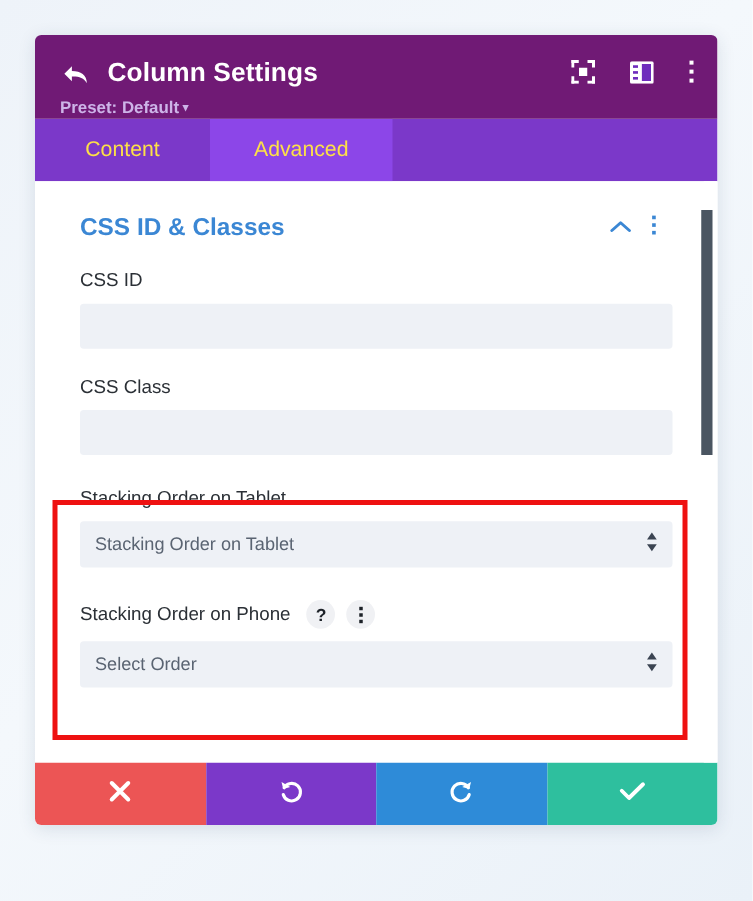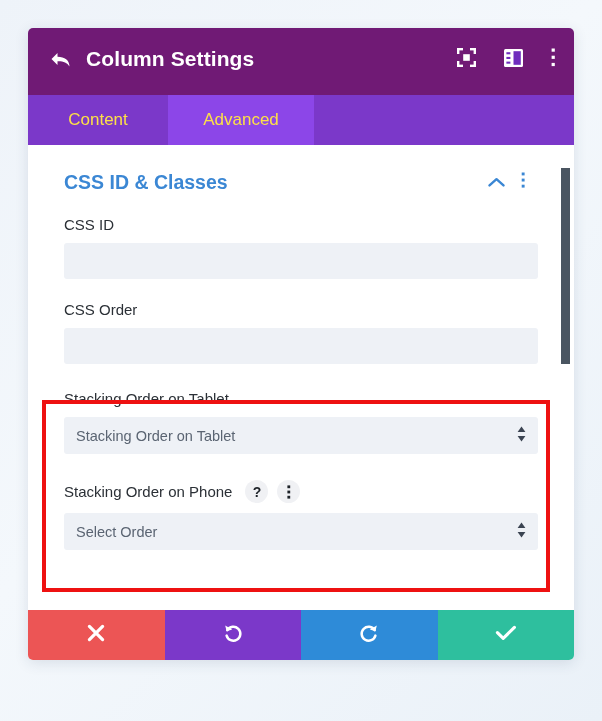--- a/index.html
+++ b/index.html
@@ -284,20 +284,23 @@
         <svg width="5" height="19" viewBox="0 0 5 19">
           <g fill="#ffffff">
             <rect x="0.6" y="0.5" width="3.2" height="3.2"></rect>
             <rect x="0.6" y="7.7" width="3.2" height="3.2"></rect>
             <rect x="0.6" y="14.9" width="3.2" height="3.2"></rect>
           </g>
         </svg>
       </span>
     </div>
 
+    <div class="preset">
+      <span>Preset: Default</span><span class="caret">▾</span>
+    </div>
   </div>
 
   <div class="tabs">
     <div class="tab tab-content">
       <span>Content</span>
     </div>
     <div class="tab tab-advanced">
       <span>Advanced</span>
     </div>
   </div>
@@ -330,21 +333,21 @@
 
     <div class="field">
       <div class="field-label">
         <span>CSS ID</span>
       </div>
       <input class="input-box" type="text" value="" style="">
     </div>
 
     <div class="field">
       <div class="field-label">
-        <span>CSS Order</span>
+        <span>CSS Class</span>
       </div>
       <input class="input-box" type="text" value="" style="">
     </div>
 
     <div class="field" style="margin-top:26px;">
       <div class="field-label">
         <span>Stacking Order on Tablet</span>
       </div>
       <div class="select-wrap">
         <div class="select-box">Stacking Order on Tablet</div>

